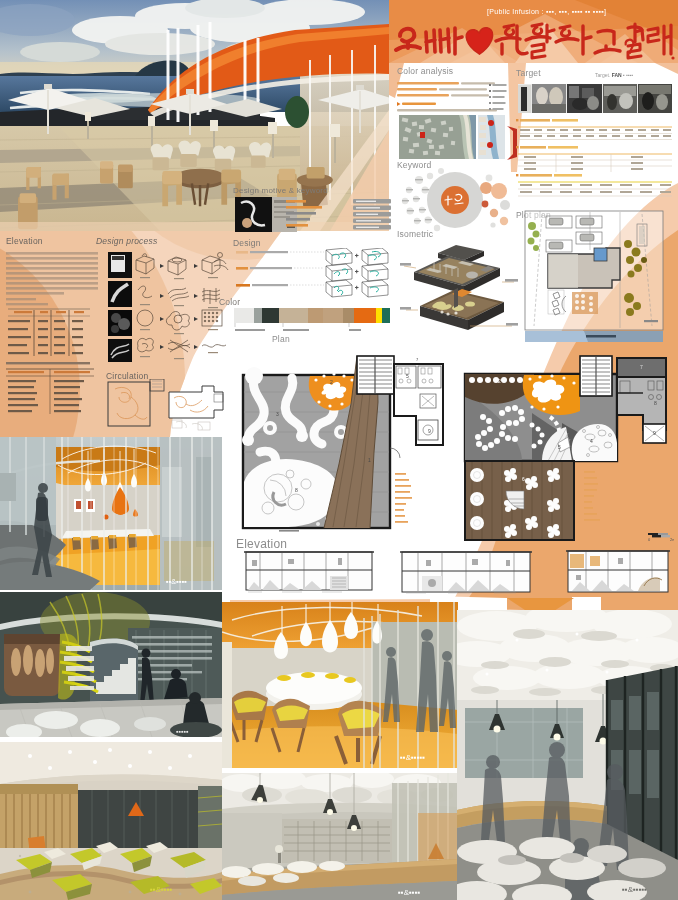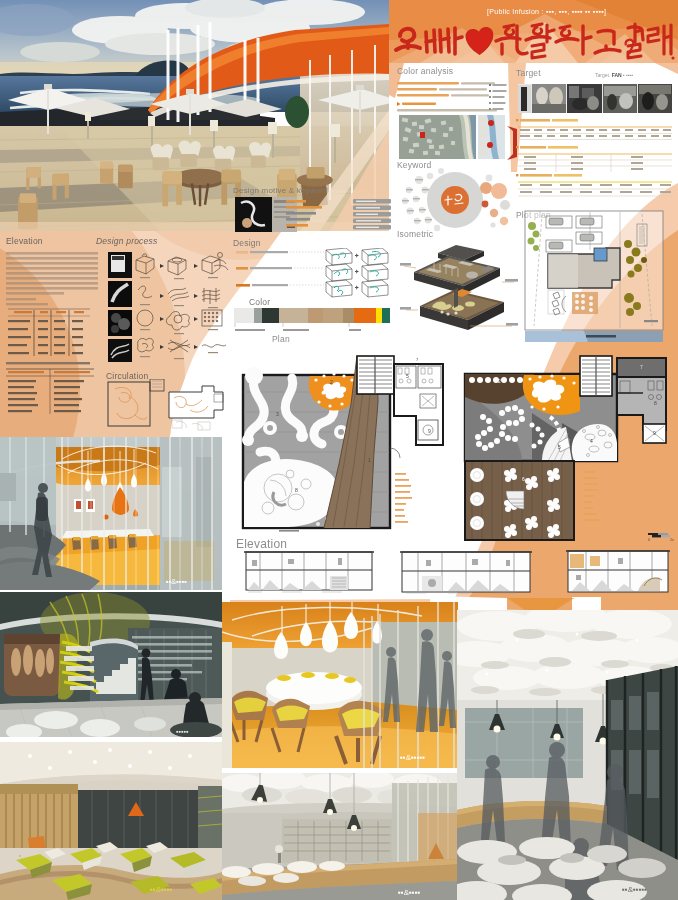--- a/index.html
+++ b/index.html
@@ -897,21 +897,21 @@
   <g fill="#555">
       <rect x="121" y="7" width="3.5" height="1"></rect>
       <rect x="122.2" y="5.8" width="1" height="3.5"></rect>
       <rect x="121" y="23" width="3.5" height="1"></rect>
       <rect x="122.2" y="21.8" width="1" height="3.5"></rect>
       <rect x="121" y="39" width="3.5" height="1"></rect>
       <rect x="122.2" y="37.8" width="1" height="3.5"></rect>
     </g>
 </svg>
 
-<div class="abs hd" style="left:249px;top:297px;color:#7d7a76;">Color</div>
+<div class="abs hd" style="left:219px;top:297px;color:#7d7a76;">Color</div>
 
 <div class="abs" style="left:234px;top:308px;width:156px;height:15px;display:flex;">
   <div style="width:21px;background:#e9e9e7;"></div>
   <div style="width:9px;background:#9aa19d;"></div>
   <div style="width:18px;background:#2e3833;"></div>
   <div style="width:30px;background:#c5b297;"></div>
   <div style="width:16px;background:#bd9a73;"></div>
   <div style="width:21px;background:#c0a17e;"></div>
   <div style="width:12px;background:#a98c68;"></div>
   <div style="width:23px;background:#e56a12;"></div>

